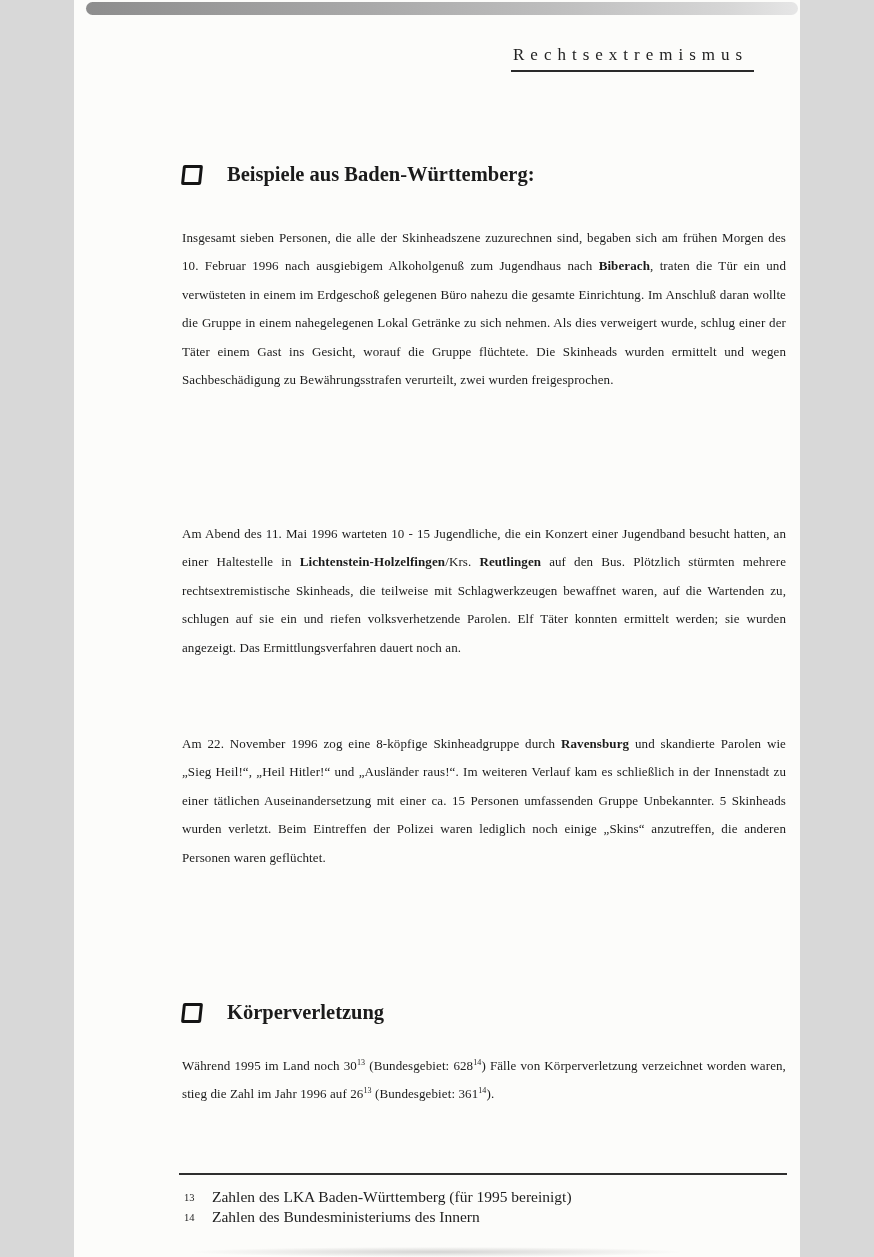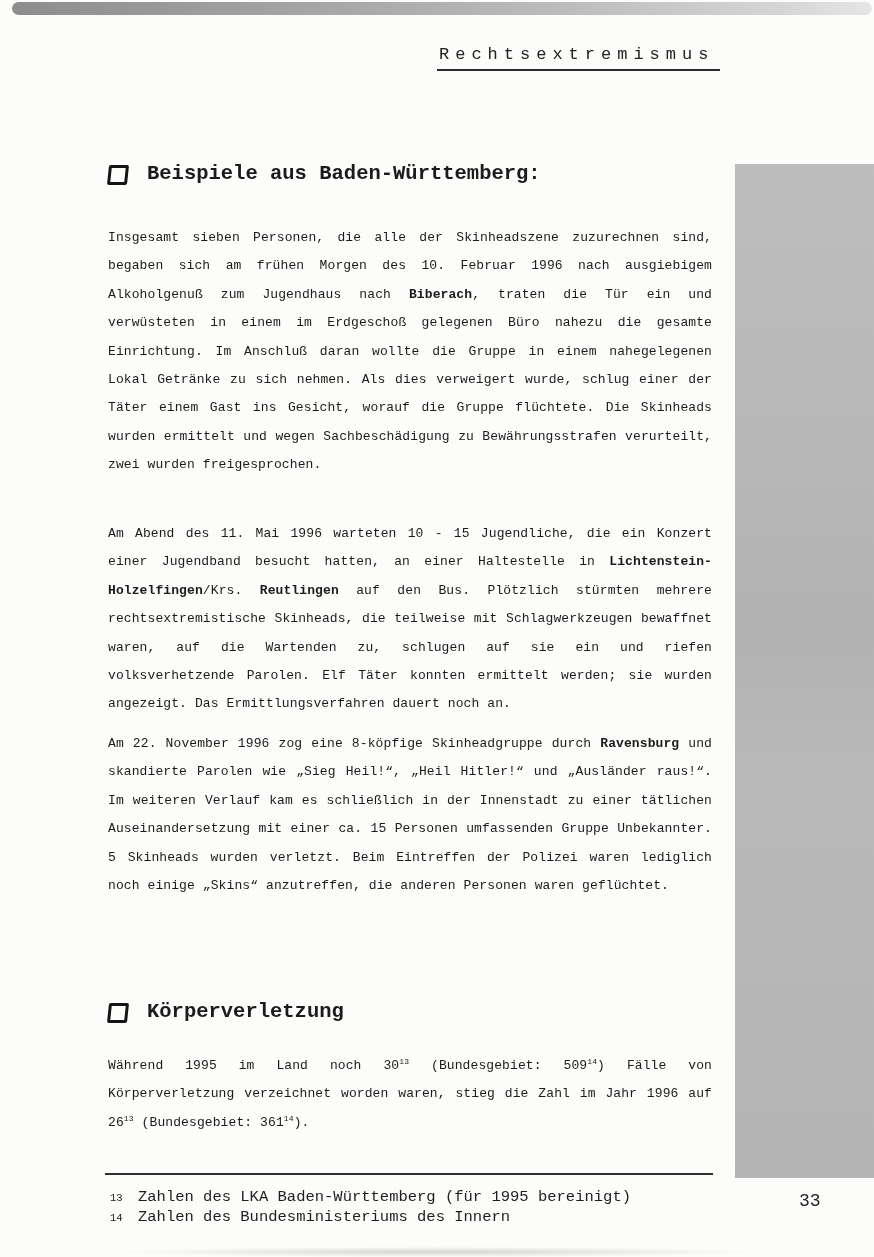--- a/index.html
+++ b/index.html
@@ -1,23 +1,23 @@
 <!DOCTYPE html>
 <html><head>
 <meta charset="utf-8">
 <style>
   html,body { margin:0; padding:0; background:#d8d8d8; }
   .page {
     position: relative;
-    width: 874px;
+    width: 726px;
     height: 1257px;
     margin: 0 auto;
     background: #fcfcfa;
     overflow: hidden;
-    font-family: Liberation Mono, monospace;
+    font-family: Liberation Serif, serif;
     color: #1b1b1b;
   }
 
   
   .top-shadow {
     position: absolute;
     top: 2px; left: 12px; right: 2px; height: 13px;
     border-radius: 8px;
     background: linear-gradient(to right, #8d8d8d, #a9a9a9 40%, #bdbdbd 65%, #d6d6d6 90%, #e6e6e6);
   }
@@ -59,21 +59,21 @@
   }
   .bullet-box {
     width: 14px; height: 14px;
     border: 3px solid #141414;
     border-radius: 2px;
     margin-top: 3px;
     transform: skewX(-6deg);
     flex: 0 0 auto;
   }
   .section-title {
-    margin-left: 19px;
+    margin-left: 25px;
     font-weight: bold;
     font-size: 20.5px;
     line-height: 24px;
     white-space: nowrap;
   }
   .head-1 { top: 162px; }
   .head-2 { top: 1000px; }
 
   .body-par {
     position: absolute;
@@ -146,21 +146,21 @@
 
   <div class="body-par par-2"><span>Am Abend des 11. Mai 1996 warteten 10 - 15 Jugendliche, die ein Konzert einer Jugendband besucht hatten, an einer Haltestelle in </span><span class="b">Lichtenstein-Holzelfingen</span><span>/Krs. </span><span class="b">Reutlingen</span><span> auf den Bus. Plötzlich stürmten mehrere rechtsextremistische Skinheads, die teilweise mit Schlagwerkzeugen bewaffnet waren, auf die Wartenden zu, schlugen auf sie ein und riefen volksverhetzende Parolen. Elf Täter konnten ermittelt werden; sie wurden angezeigt. Das Ermittlungsverfahren dauert noch an.</span></div>
 
   <div class="body-par par-3"><span>Am 22. November 1996 zog eine 8-köpfige Skinheadgruppe durch </span><span class="b">Ravensburg</span><span> und skandierte Parolen wie „Sieg Heil!“, „Heil Hitler!“ und „Ausländer raus!“. Im weiteren Verlauf kam es schließlich in der Innenstadt zu einer tätlichen Auseinandersetzung mit einer ca. 15 Personen umfassenden Gruppe Unbekannter. 5 Skinheads wurden verletzt. Beim Eintreffen der Polizei waren lediglich noch einige „Skins“ anzutreffen, die anderen Personen waren geflüchtet.</span></div>
 
   <div class="section-head head-2">
     <span class="bullet-box"></span>
     <span class="section-title">Körperverletzung</span>
   </div>
 
-  <div class="body-par par-4"><span>Während 1995 im Land noch 30</span><sup>13</sup><span> (Bundesgebiet: 509</span><sup>14</sup><span>) Fälle von Körperverletzung verzeichnet worden waren, stieg die Zahl im Jahr 1996 auf 26</span><sup>13</sup><span> (Bundesgebiet: 361</span><sup>14</sup><span>).</span></div>
+  <div class="body-par par-4"><span>Während 1995 im Land noch 30</span><sup>13</sup><span> (Bundesgebiet: 628</span><sup>14</sup><span>) Fälle von Körperverletzung verzeichnet worden waren, stieg die Zahl im Jahr 1996 auf 26</span><sup>13</sup><span> (Bundesgebiet: 361</span><sup>14</sup><span>).</span></div>
 
   <div class="footnote-rule"></div>
 
   <div class="footnotes">
     <div class="footnote">
       <span class="fn-marker">13</span>
       <span class="fn-text">Zahlen des LKA Baden-Württemberg (für 1995 bereinigt)</span>
     </div>
     <div class="footnote">
       <span class="fn-marker">14</span>

